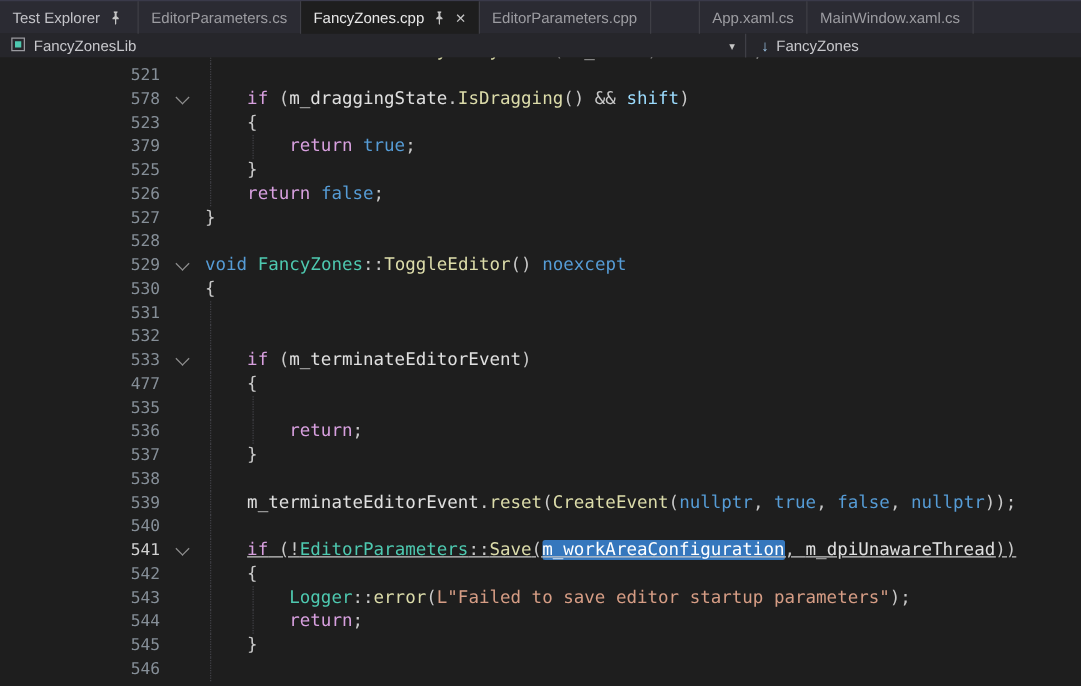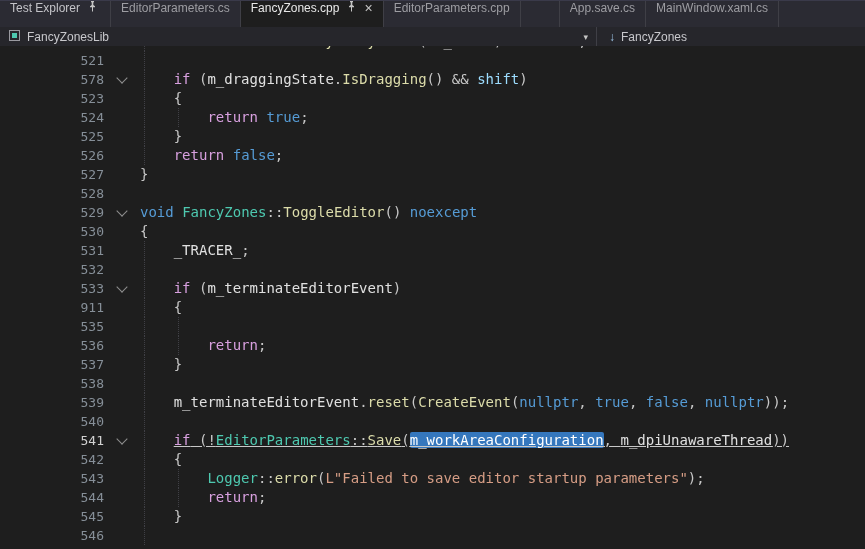--- a/index.html
+++ b/index.html
@@ -9,41 +9,41 @@
     font-family:"Liberation Sans",sans-serif;
     -webkit-font-smoothing:antialiased;
   }
   
   .tabstrip{
     height:27px;background:var(--strip);display:flex;align-items:stretch;
     border-top:1px solid var(--strip_border);box-sizing:border-box;font-size:12px;
     white-space:nowrap;
   }
   .tab{
-    display:flex;gap:7px;padding:0 10px;
+    display:flex;align-items:center;gap:7px;padding:0 10px;
     border-right:1px solid var(--separator);color:var(--tab_text);cursor:default;
   }
   .tab.tool{color:var(--tool_tab_text);padding-right:12px;}
   .tab.active{background:var(--tab_active_bg);color:var(--tab_active_text);}
   .tab .close{font-size:14px;line-height:1;color:var(--icon);}
   .tab .pin svg{display:block;}
   .gapL{margin-left:38px;border-left:1px solid var(--separator);}
   
   .navbar{
     height:19px;background:var(--navbar);display:flex;align-items:stretch;
     font-size:12px;color:#c8c8cc;
   }
   .combo{display:flex;align-items:center;gap:6px;padding:0 8px;}
   .combo.project{width:596px;box-sizing:border-box;}
   .ddarrow{margin-left:auto;font-size:9px;color:var(--icon);}
   .combo.scope{border-left:1px solid var(--separator);padding-left:12px;}
   .scope .arrow{color:#9cc3e5;font-size:12px;}
   
   .editor{height:503px;overflow:hidden;background:var(--bg);}
-  .lines{margin-top:-14px;}
+  .lines{margin-top:-14px;margin-left:24px;}
   .row{
     display:flex;height:19px;line-height:19px;position:relative;
     font-family:"DejaVu Sans Mono",monospace;font-size:14px;
   }
   .ln{
     width:104px;text-align:right;color:var(--line_number);
     font-size:13px;flex:0 0 auto;z-index:1;
   }
   .row.current .ln{color:var(--line_number_current);}
   .foldcol{width:36px;flex:0 0 auto;display:flex;justify-content:center;align-items:center;z-index:1;}
@@ -82,21 +82,21 @@
       <svg width="11" height="11" viewBox="0 0 11 11">
           <path style="fill:var(--icon)" d="M4 0 L7 0 L7 1 L6.3 1.5 L6.3 4 L8 5.3 L8 6.3 L6 6.3 L6 10 L5.5 11 L5 10 L5 6.3 L3 6.3 L3 5.3 L4.7 4 L4.7 1.5 L4 1 Z"></path>
         </svg>
     </span>
     <span class="close">×</span>
   </div>
   <div class="tab">
     <span>EditorParameters.cpp</span>
   </div>
   <div class="tab gapL">
-    <span>App.save.cs</span>
+    <span>App.xaml.cs</span>
   </div>
   <div class="tab">
     <span>MainWindow.xaml.cs</span>
   </div>
 </div>
 
 <div class="navbar">
   <div class="combo project">
     <span>
       <svg width="13" height="13" viewBox="0 0 13 13">
@@ -137,21 +137,21 @@
       </div>
       <div class="row">
         <span class="guide" style="left: 144px;"></span>
         <div class="ln">523</div>
         <div class="foldcol"></div>
         <div class="code" style="padding-left: 33.7px;"><span class="tk-d">{</span></div>
       </div>
       <div class="row">
         <span class="guide" style="left: 144px;"></span>
         <span class="guide" style="left: 177.7px;"></span>
-        <div class="ln">524</div>
+        <div class="ln">379</div>
         <div class="foldcol"></div>
         <div class="code" style="padding-left: 67.4px;"><span class="tk-c">return</span><span class="tk-d"> </span><span class="tk-k">true</span><span class="tk-d">;</span></div>
       </div>
       <div class="row">
         <span class="guide" style="left: 144px;"></span>
         <div class="ln">525</div>
         <div class="foldcol"></div>
         <div class="code" style="padding-left: 33.7px;"><span class="tk-d">}</span></div>
       </div>
       <div class="row">
@@ -179,39 +179,38 @@
       </div>
       <div class="row">
         <div class="ln">530</div>
         <div class="foldcol"></div>
         <div class="code" style="padding-left: 0px;"><span class="tk-d">{</span></div>
       </div>
       <div class="row">
         <span class="guide" style="left: 144px;"></span>
         <div class="ln">531</div>
         <div class="foldcol"></div>
-        <div class="code" style="padding-left: 33.7px;"><span class="tk-f">_TRACER_</span><span class="tk-d">;</span></div>
       </div>
       <div class="row">
         <span class="guide" style="left: 144px;"></span>
         <div class="ln">532</div>
         <div class="foldcol"></div>
         <div class="code" style="padding-left: 0px;"></div>
       </div>
       <div class="row">
         <span class="guide" style="left: 144px;"></span>
         <div class="ln">533</div>
         <div class="foldcol">
           <span class="chev"></span>
         </div>
         <div class="code" style="padding-left: 33.7px;"><span class="tk-c">if</span><span class="tk-d"> (</span><span class="tk-f">m_terminateEditorEvent</span><span class="tk-d">)</span></div>
       </div>
       <div class="row">
         <span class="guide" style="left: 144px;"></span>
-        <div class="ln">911</div>
+        <div class="ln">477</div>
         <div class="foldcol"></div>
         <div class="code" style="padding-left: 33.7px;"><span class="tk-d">{</span></div>
       </div>
       <div class="row">
         <span class="guide" style="left: 144px;"></span>
         <span class="guide" style="left: 177.7px;"></span>
         <div class="ln">535</div>
         <div class="foldcol"></div>
       </div>
       <div class="row">

